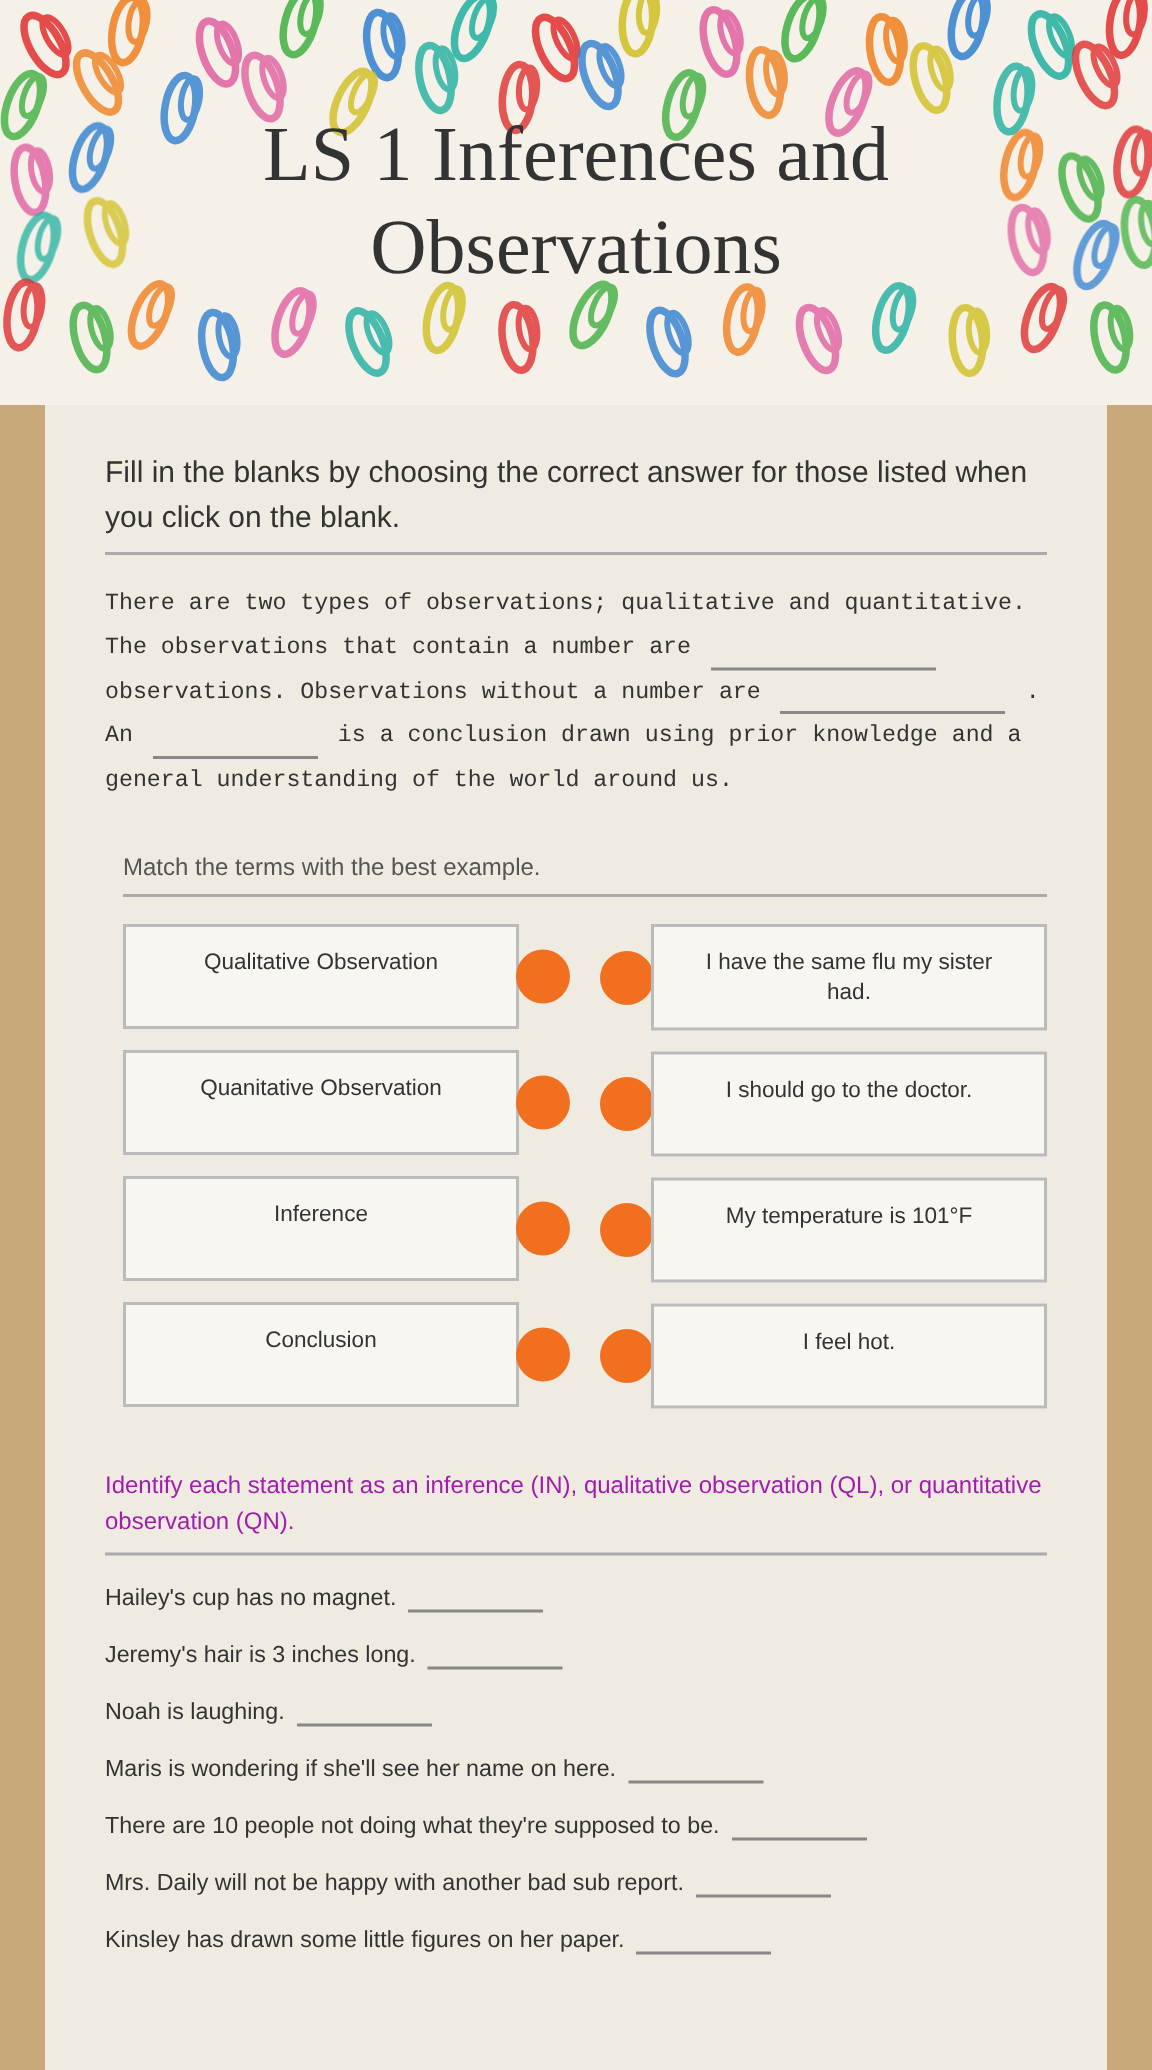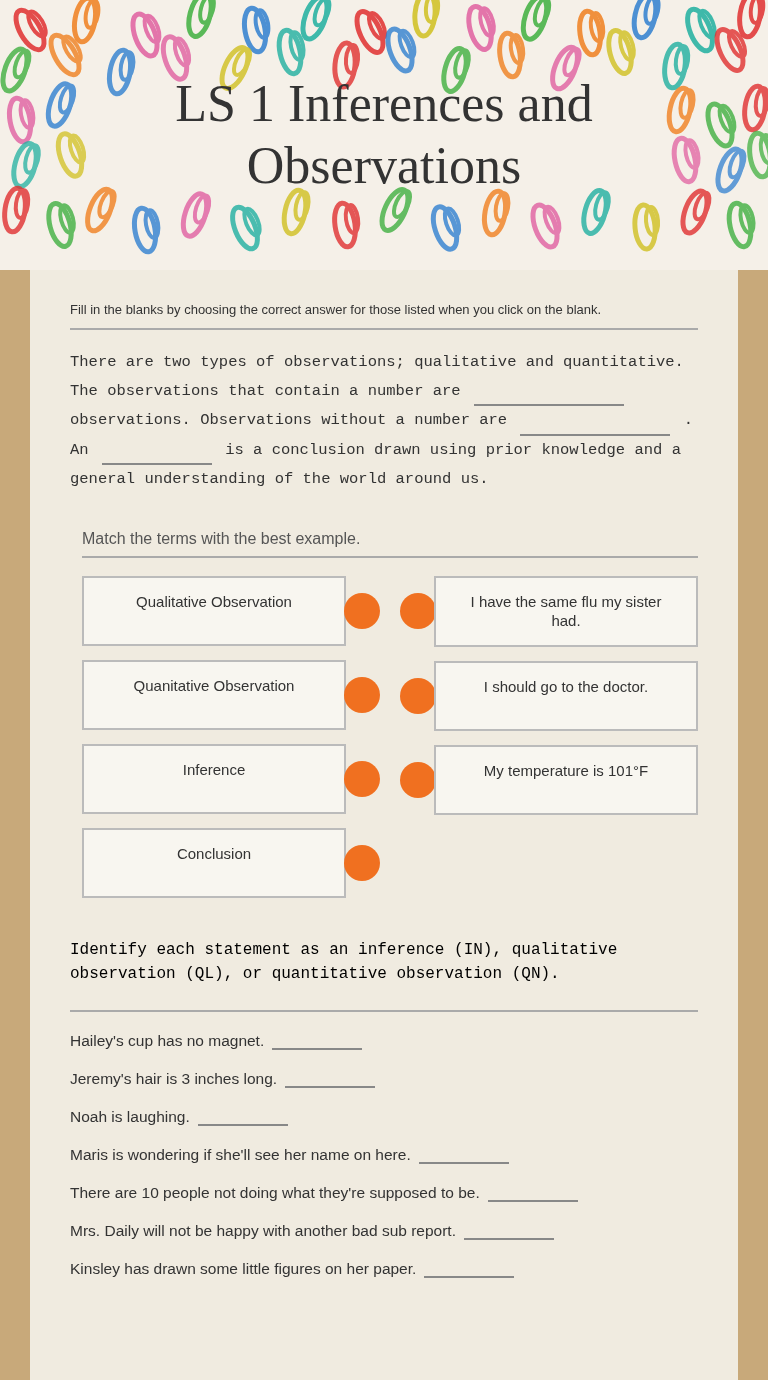--- a/index.html
+++ b/index.html
@@ -44,21 +44,21 @@
 
     
     .main-content {
       background: #f0ebe0;
       margin: 0 30px;
       padding: 30px 40px 40px;
       min-height: 1110px;
     }
 
     .section-instructions {
-      font-size: 13px;
+      font-size: 20px;
       color: #333;
       line-height: 1.5;
       margin-bottom: 8px;
       font-family: Arial, sans-serif;
     }
 
     .divider {
       border: none;
       border-top: 2px solid #aaa;
       margin: 8px 0 18px 0;
@@ -156,24 +156,24 @@
       margin-right: -2px;
     }
 
     
     .identify-section {
       margin-top: 40px;
     }
 
     .identify-instructions {
       font-size: 16px;
-      color: #000000;
-      font-family: Liberation Mono, monospace;
+      color: #a21caf;
+      font-family: Liberation Sans, sans-serif;
       line-height: 1.5;
-      margin-bottom: 24px;
+      margin-bottom: 8px;
     }
 
     .identify-list {
       margin-top: 18px;
       display: flex;
       flex-direction: column;
       gap: 18px;
     }
 
     .identify-item {
@@ -410,20 +410,26 @@
           </div>
         </div>
 
         <div class="right-item">
           <div class="right-dot"></div>
           <div class="match-box">
             <span>My temperature is 101°F</span>
           </div>
         </div>
 
+        <div class="right-item">
+          <div class="right-dot"></div>
+          <div class="match-box">
+            <span>I feel hot.</span>
+          </div>
+        </div>
       </div>
     </div>
   </div>
 
   <div class="identify-section">
     <p class="identify-instructions">Identify each statement as an inference (IN), qualitative observation (QL), or quantitative observation (QN).</p>
     <hr class="divider">
 
     <div class="identify-list">
       <div class="identify-item">

